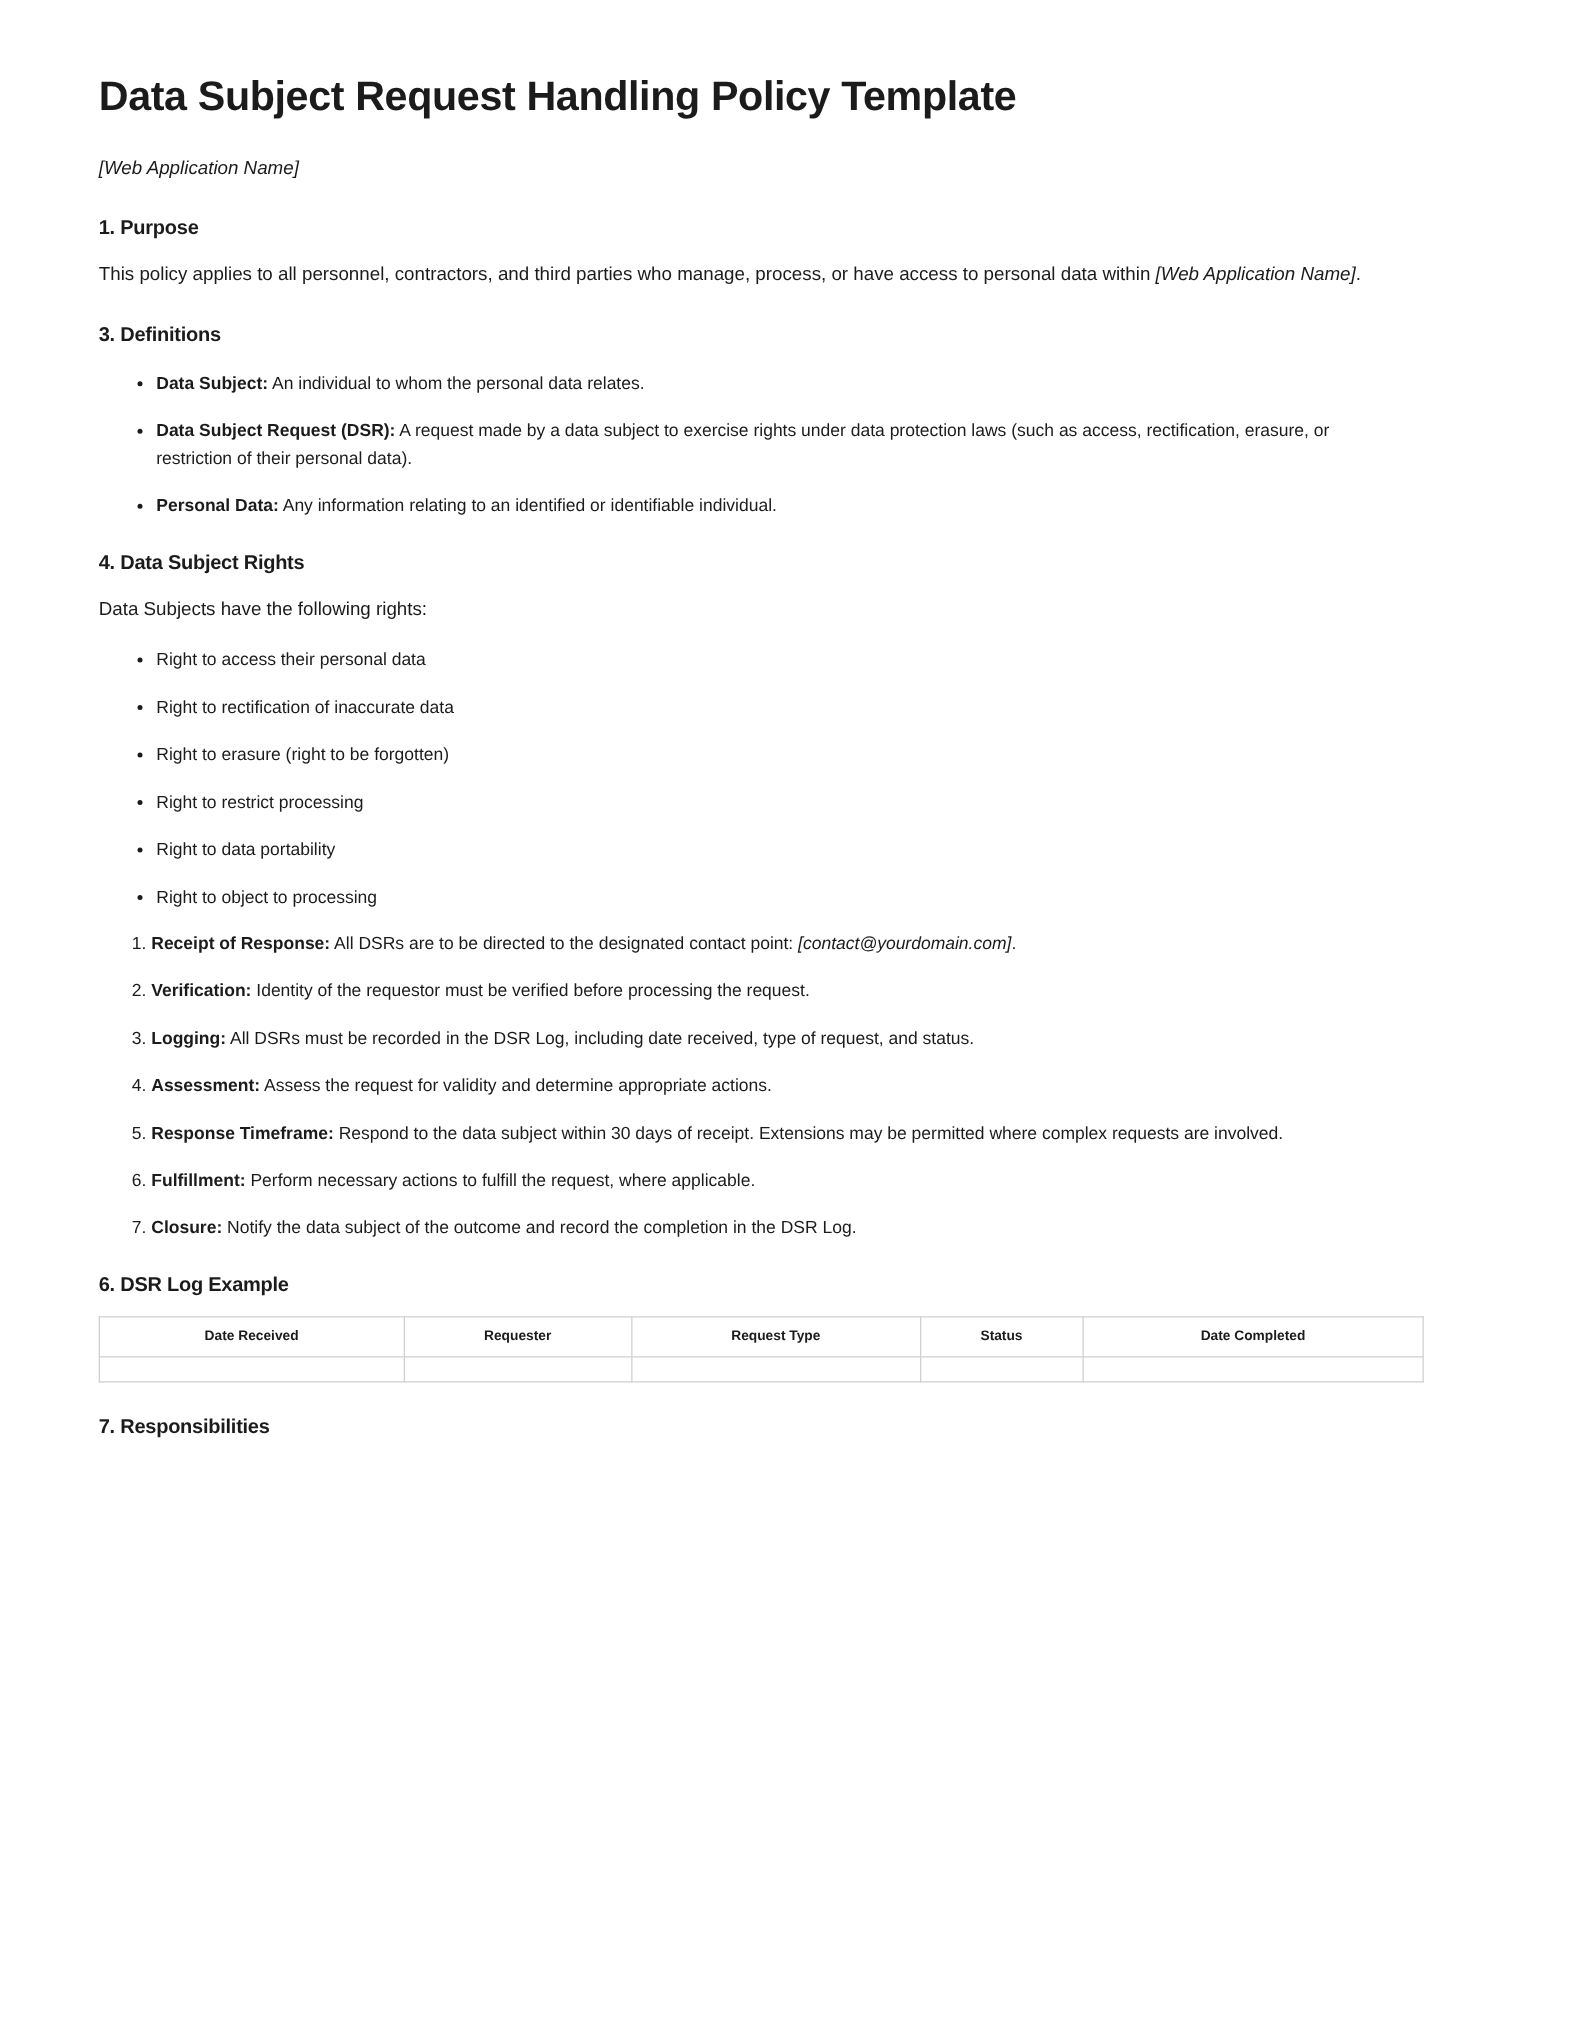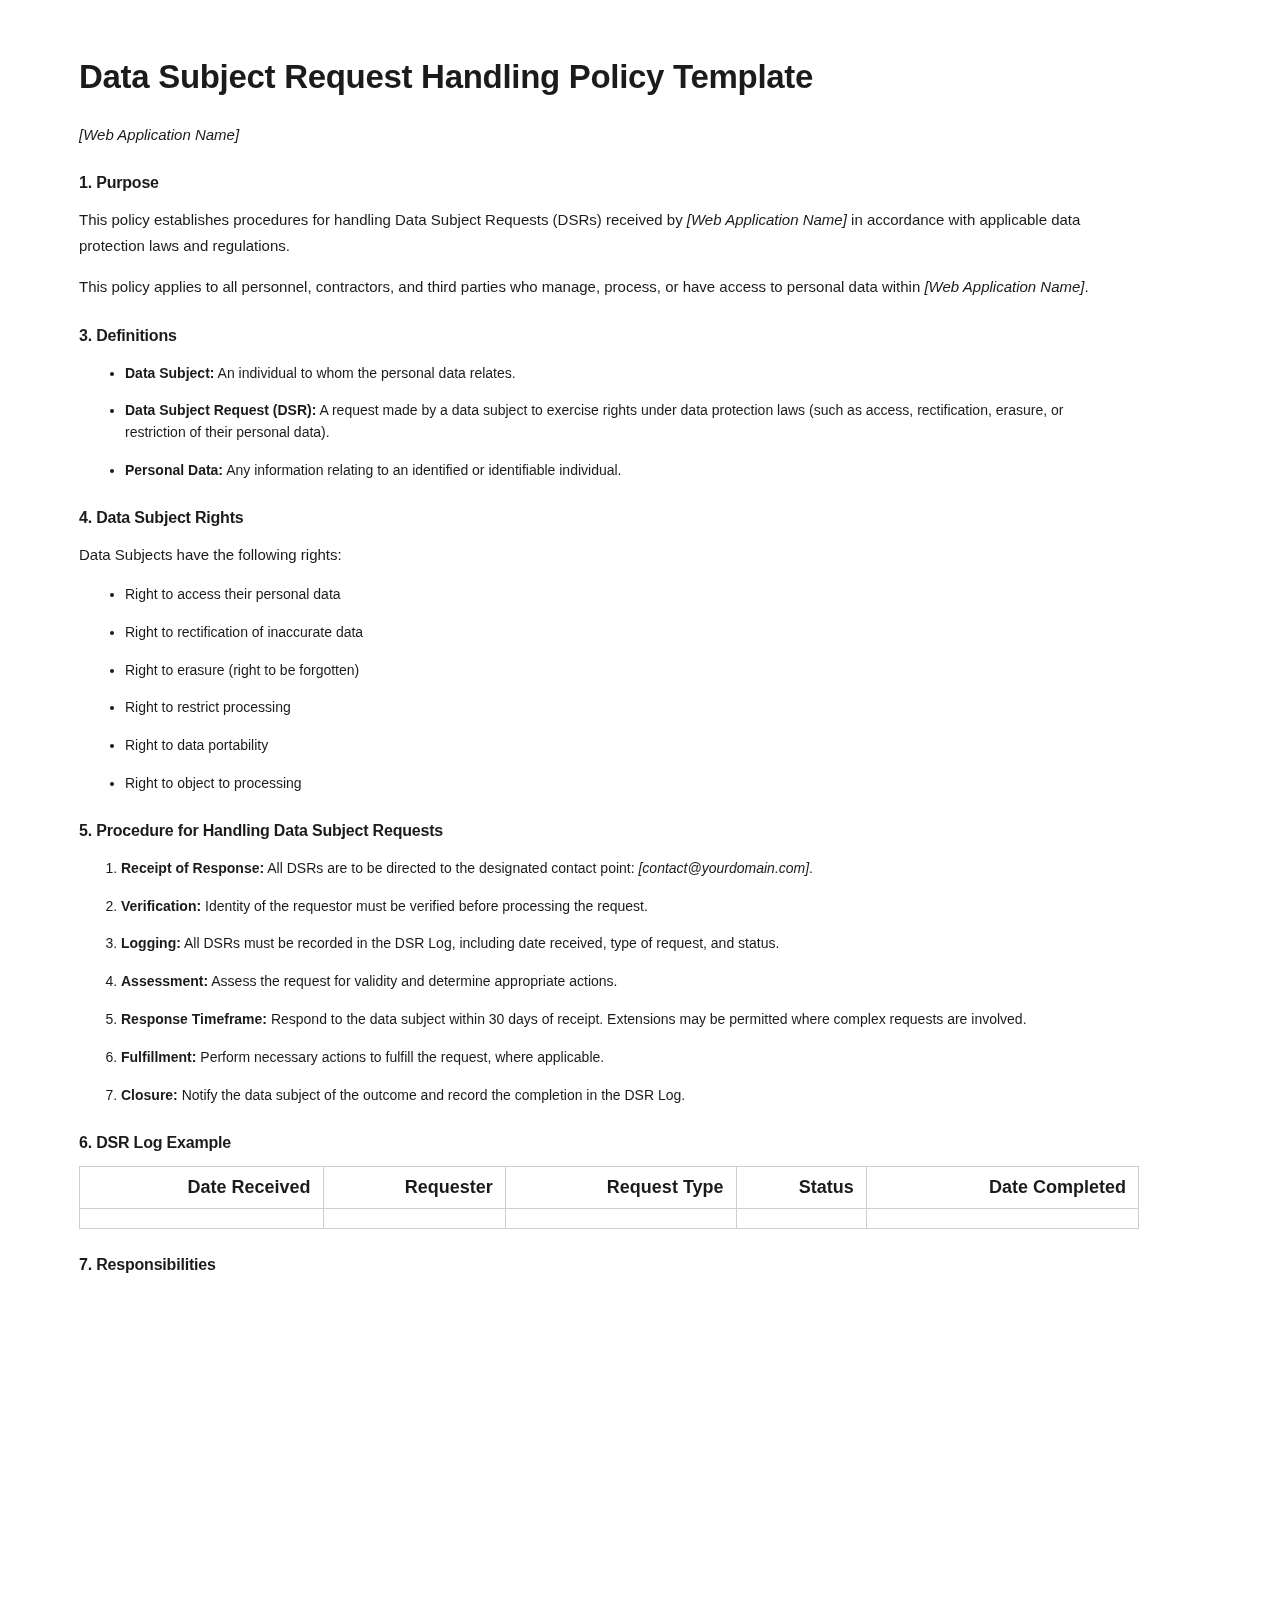--- a/index.html
+++ b/index.html
@@ -63,23 +63,23 @@
   }
   .dsr-table col.c1 { width: 23.0%; }
   .dsr-table col.c2 { width: 17.2%; }
   .dsr-table col.c3 { width: 21.8%; }
   .dsr-table col.c4 { width: 12.3%; }
   .dsr-table col.c5 { width: 25.7%; }
   .dsr-table th, .dsr-table td {
     border: 1px solid #cfcfcf;
   }
   .dsr-table th {
-    font-size: 18px;
+    font-size: 11px;
     font-weight: 700;
-    text-align: right;
+    text-align: center;
     padding: 7px 12px;
     line-height: 1.5;
   }
   .dsr-table td {
     padding: 2px 12px;
     height: 15px;
     font-size: 15px;
   }
   b, .b { font-weight: 700; }
   .i { font-style: italic; }
@@ -87,21 +87,20 @@
 </head>
 <body>
 
 <div class="doc">
 
   <h1>Data Subject Request Handling Policy Template</h1>
   <p class="subtitle">[Web Application Name]</p>
 
   <section>
     <h2>1. Purpose</h2>
-    <p><span>This policy establishes procedures for handling Data Subject Requests (DSRs) received by </span><span class="i">[Web Application Name]</span><span> in accordance with applicable data protection laws and regulations.</span></p>
   </section>
 
   <section>
     <p><span>This policy applies to all personnel, contractors, and third parties who manage, process, or have access to personal data within </span><span class="i">[Web Application Name]</span><span>.</span></p>
   </section>
 
   <section>
     <h2>3. Definitions</h2>
     <ul class="list">
       <li><span class="b">Data Subject:</span><span> An individual to whom the personal data relates.</span></li>
@@ -117,21 +116,20 @@
       <li>Right to access their personal data</li>
         <li>Right to rectification of inaccurate data</li>
         <li>Right to erasure (right to be forgotten)</li>
         <li>Right to restrict processing</li>
         <li>Right to data portability</li>
         <li>Right to object to processing</li>
     </ul>
   </section>
 
   <section>
-    <h2>5. Procedure for Handling Data Subject Requests</h2>
     <ol class="list">
       <li><span class="b">Receipt of Response:</span><span> All DSRs are to be directed to the designated contact point: </span><span class="i">[contact@yourdomain.com]</span><span>.</span></li>
         <li><span class="b">Verification:</span><span> Identity of the requestor must be verified before processing the request.</span></li>
         <li><span class="b">Logging:</span><span> All DSRs must be recorded in the DSR Log, including date received, type of request, and status.</span></li>
         <li><span class="b">Assessment:</span><span> Assess the request for validity and determine appropriate actions.</span></li>
         <li><span class="b">Response Timeframe:</span><span> Respond to the data subject within 30 days of receipt. Extensions may be permitted where complex requests are involved.</span></li>
         <li><span class="b">Fulfillment:</span><span> Perform necessary actions to fulfill the request, where applicable.</span></li>
         <li><span class="b">Closure:</span><span> Notify the data subject of the outcome and record the completion in the DSR Log.</span></li>
     </ol>
   </section>

